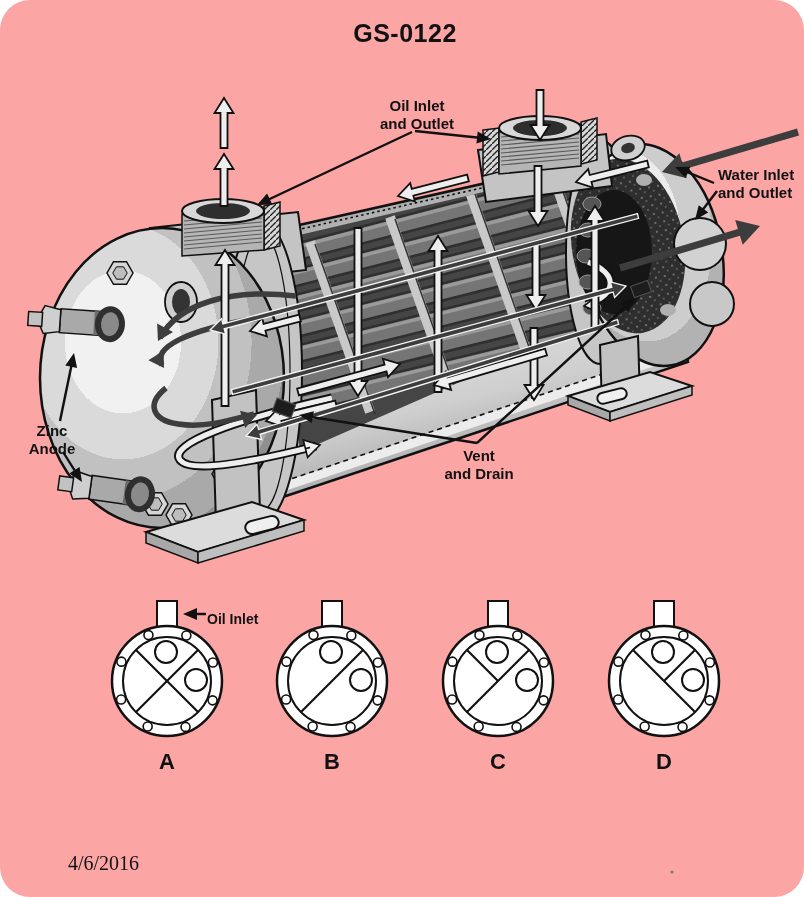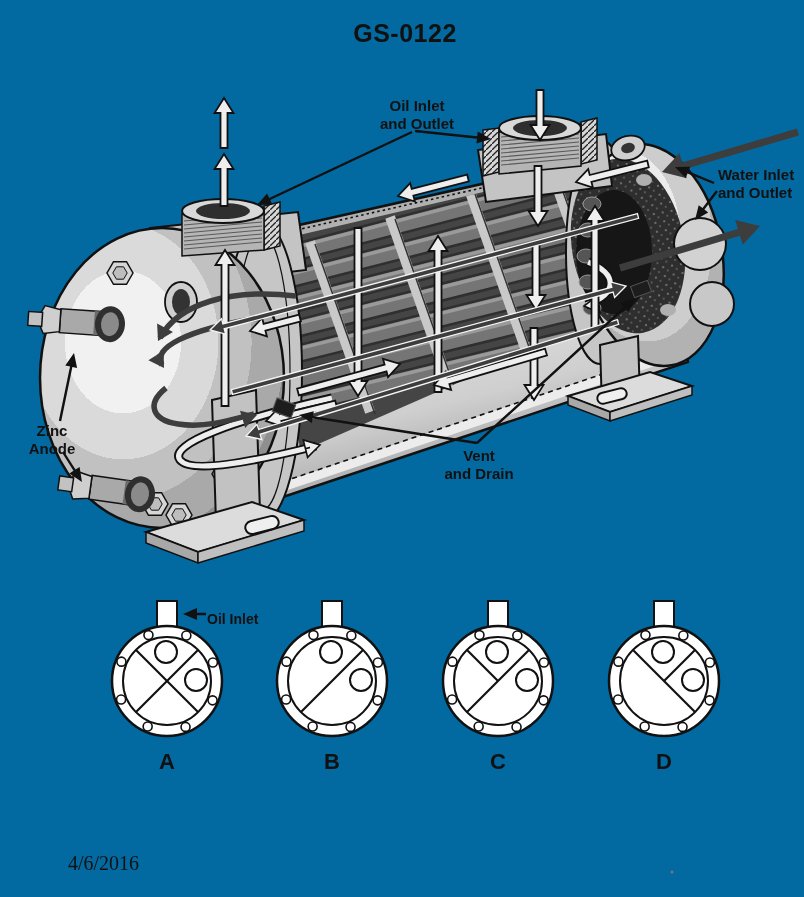--- a/index.html
+++ b/index.html
@@ -1,17 +1,17 @@
 <!DOCTYPE html>
 <html><head>
 <meta charset="utf-8">
 <style>
   html,body{margin:0;padding:0;background:#fff;}
-  .page{position:relative;width:804px;height:897px;background:#0369a1;overflow:hidden;
-        font-family:"Liberation Sans",sans-serif;}
+  .page{position:relative;width:804px;height:897px;background:#fca5a5;overflow:hidden;
+        font-family:"Liberation Sans",sans-serif;border-radius:30px;}
   svg{display:block;}
   text{fill:#111;}
   .title-text{font-size:25px;font-weight:bold;letter-spacing:.5px;}
   .callout{font-size:15px;font-weight:bold;}
   .cap-letter{font-size:22px;font-weight:bold;}
   .cap-pointer{font-size:14px;font-weight:bold;}
   .date-text{font-family:"Liberation Serif",serif;font-size:20px;}
 </style>
 </head>
 <body>

